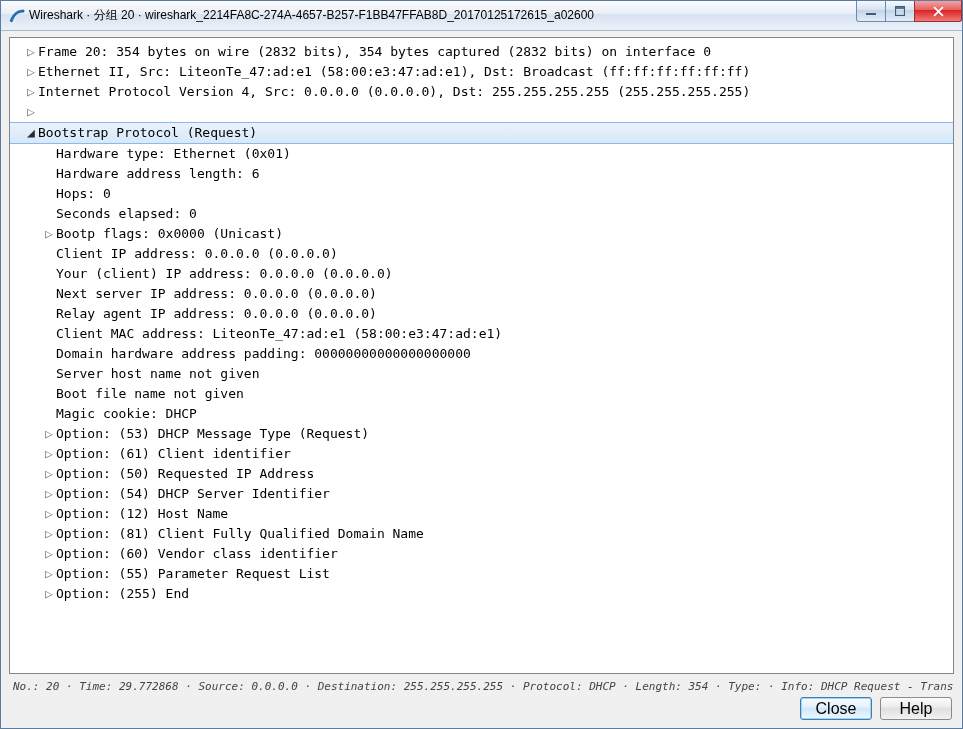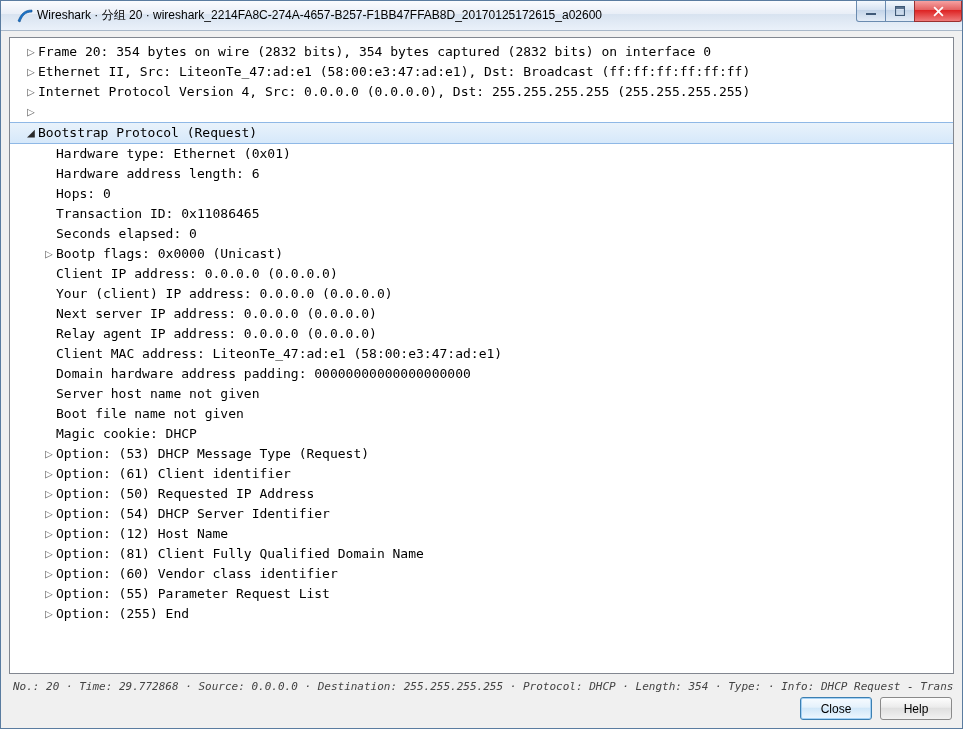--- a/index.html
+++ b/index.html
@@ -10,21 +10,21 @@
     border:1px solid #5a7ca0;
     box-shadow:0 0 8px rgba(0,0,0,.3);
     display:flex; flex-direction:column;
     position:relative;
   }
   .titlebar {
     height:30px;
     background: linear-gradient(to bottom, #fbfcfe 0%, #e8eef7 45%, #d8e3f0 46%, #eaf1fa 100%);
     border-bottom:1px solid #a9b8c9;
     display:flex; align-items:center;
-    padding-left:16px;
+    padding-left:8px;
     user-select:none;
   }
   .titlebar .icon { width:16px; height:16px; margin-right:4px; display:flex; align-items:center; }
   .titlebar .title { flex:1; font-size:12px; color:#000; white-space:nowrap; overflow:hidden; text-overflow:ellipsis; }
   .winbtns { display:flex; height:21px; margin-top:-8px; margin-right:0; }
   .winbtn {
     width:30px; height:21px;
     border:1px solid #6a8bb0; border-top:none;
     background: linear-gradient(to bottom,#f4f8fd,#d6e2f1 45%,#c3d4e8 46%,#e3ecf7);
     display:flex; align-items:center; justify-content:center;
@@ -89,21 +89,21 @@
   }
   .btnrow {
     display:flex; justify-content:flex-end; gap:8px;
     padding:0 2px 0 0;
   }
   .pushbtn {
     min-width:72px; height:23px;
     background: linear-gradient(to bottom,#fdfdfd,#ebebeb 45%,#dedede 46%,#f2f2f2);
     border:1px solid #8a8a8a;
     border-radius:3px;
-    font-size:12px;
+    font-size:16px;
     display:flex; align-items:center; justify-content:center;
     cursor:default;
   }
   .pushbtn.default {
     border:1px solid #3c7fb1;
     box-shadow:0 0 0 1px #a3d1f5 inset;
     background: linear-gradient(to bottom,#f7fbff,#e4f1fb 45%,#cfe6f8 46%,#eef7fe);
   }
   
 </style>
@@ -142,21 +142,20 @@
 
     <div class="tree-box" id="tree">
         <div class="row"><span class="indent" style="width: 14px;"></span><span class="tw">▷</span><span class="lbl">Frame 20: 354 bytes on wire (2832 bits), 354 bytes captured (2832 bits) on interface 0</span></div>
         <div class="row"><span class="indent" style="width: 14px;"></span><span class="tw">▷</span><span class="lbl">Ethernet II, Src: LiteonTe_47:ad:e1 (58:00:e3:47:ad:e1), Dst: Broadcast (ff:ff:ff:ff:ff:ff)</span></div>
         <div class="row"><span class="indent" style="width: 14px;"></span><span class="tw">▷</span><span class="lbl">Internet Protocol Version 4, Src: 0.0.0.0 (0.0.0.0), Dst: 255.255.255.255 (255.255.255.255)</span></div>
         <div class="row"><span class="indent" style="width: 14px;"></span><span class="tw">▷</span></div>
         <div class="row selected"><span class="indent" style="width: 14px;"></span><span class="tw" style="color: rgb(42, 42, 42);">◢</span><span class="lbl">Bootstrap Protocol (Request)</span></div>
         <div class="row"><span class="indent" style="width: 32px;"></span><span class="tw empty">▷</span><span class="lbl">Hardware type: Ethernet (0x01)</span></div>
         <div class="row"><span class="indent" style="width: 32px;"></span><span class="tw empty">▷</span><span class="lbl">Hardware address length: 6</span></div>
         <div class="row"><span class="indent" style="width: 32px;"></span><span class="tw empty">▷</span><span class="lbl">Hops: 0</span></div>
-        <div class="row"><span class="indent" style="width: 32px;"></span><span class="tw empty">▷</span><span class="lbl">Transaction ID: 0x11086465</span></div>
         <div class="row"><span class="indent" style="width: 32px;"></span><span class="tw empty">▷</span><span class="lbl">Seconds elapsed: 0</span></div>
         <div class="row"><span class="indent" style="width: 32px;"></span><span class="tw">▷</span><span class="lbl">Bootp flags: 0x0000 (Unicast)</span></div>
         <div class="row"><span class="indent" style="width: 32px;"></span><span class="tw empty">▷</span><span class="lbl">Client IP address: 0.0.0.0 (0.0.0.0)</span></div>
         <div class="row"><span class="indent" style="width: 32px;"></span><span class="tw empty">▷</span><span class="lbl">Your (client) IP address: 0.0.0.0 (0.0.0.0)</span></div>
         <div class="row"><span class="indent" style="width: 32px;"></span><span class="tw empty">▷</span><span class="lbl">Next server IP address: 0.0.0.0 (0.0.0.0)</span></div>
         <div class="row"><span class="indent" style="width: 32px;"></span><span class="tw empty">▷</span><span class="lbl">Relay agent IP address: 0.0.0.0 (0.0.0.0)</span></div>
         <div class="row"><span class="indent" style="width: 32px;"></span><span class="tw empty">▷</span><span class="lbl">Client MAC address: LiteonTe_47:ad:e1 (58:00:e3:47:ad:e1)</span></div>
         <div class="row"><span class="indent" style="width: 32px;"></span><span class="tw empty">▷</span><span class="lbl">Domain hardware address padding: 00000000000000000000</span></div>
         <div class="row"><span class="indent" style="width: 32px;"></span><span class="tw empty">▷</span><span class="lbl">Server host name not given</span></div>
         <div class="row"><span class="indent" style="width: 32px;"></span><span class="tw empty">▷</span><span class="lbl">Boot file name not given</span></div>

